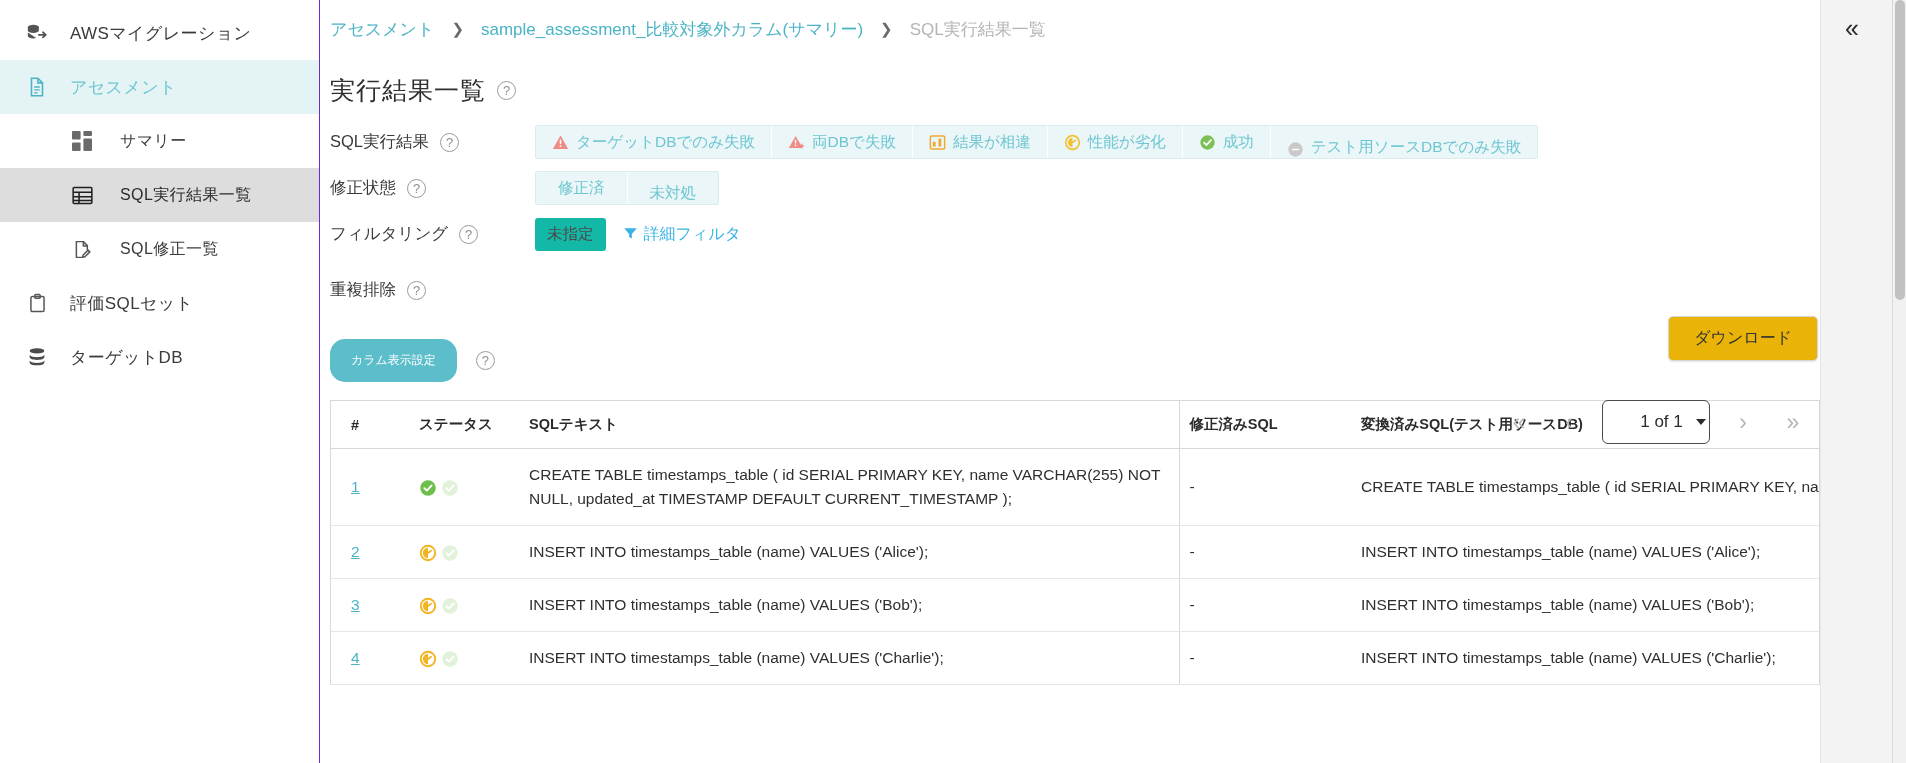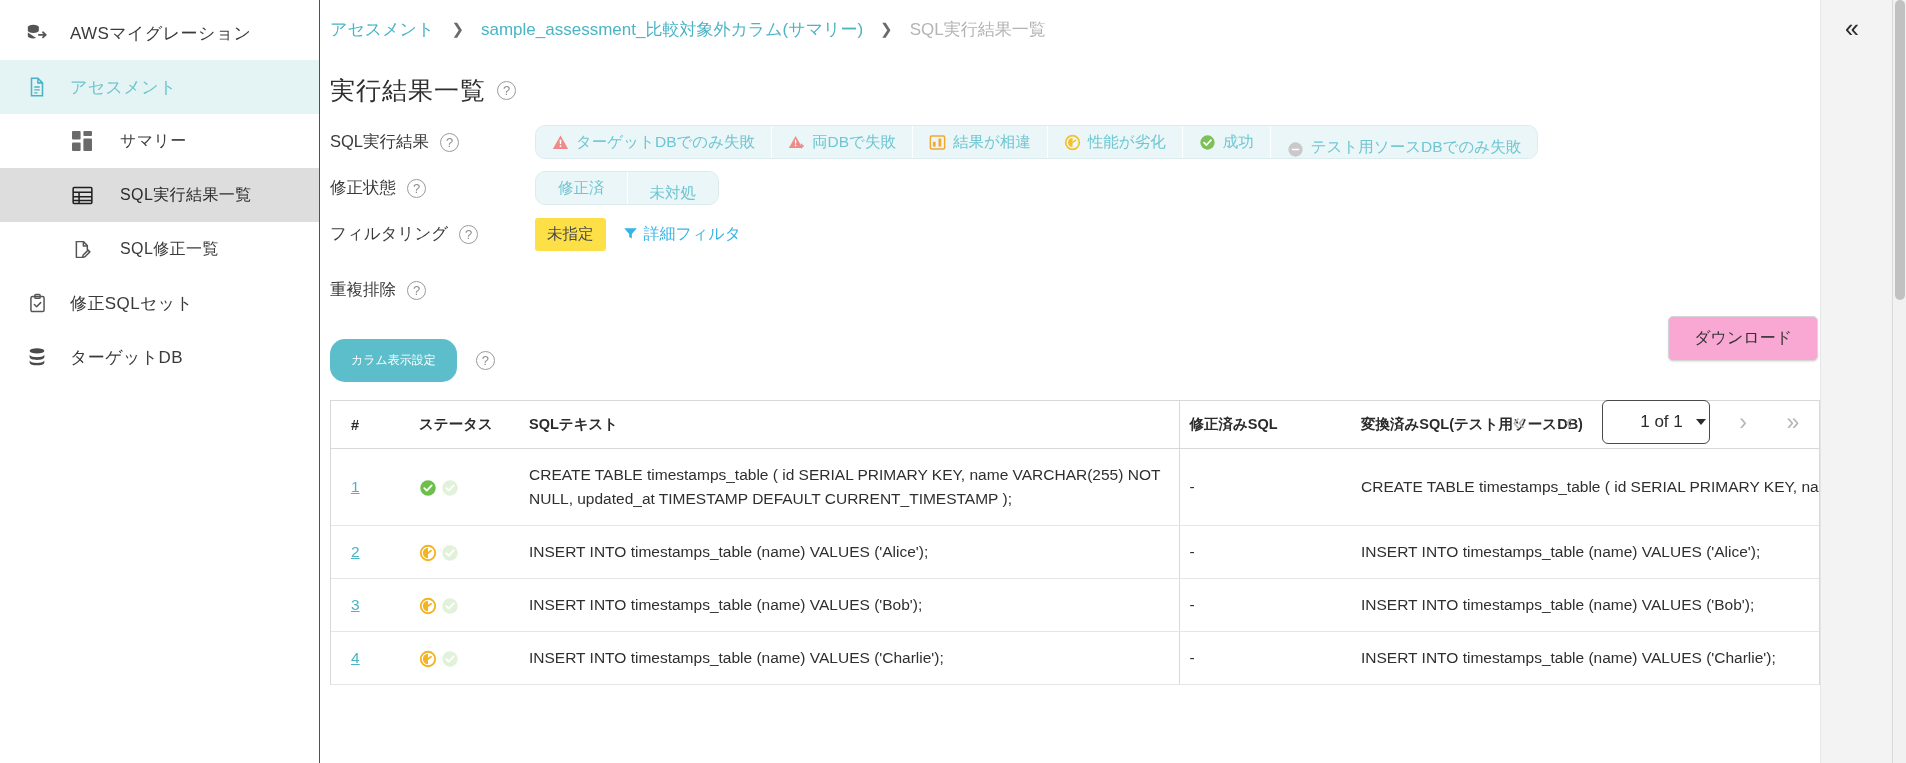--- a/index.html
+++ b/index.html
@@ -132,21 +132,21 @@
     display: flex;
     align-items: center;
     font-size: 16.5px;
     color: #3a3a3a;
   }
 
   
   .seg-group {
     display: flex;
     border: 1px solid #dcecee;
-    border-radius: 10px;
+    border-radius: 2px;
     overflow: hidden;
     background: #eaf6f7;
     height: 34px;
   }
   .seg {
     display: flex;
     align-items: center;
     gap: 7px;
     padding: 0 16px;
     font-size: 15.5px;
@@ -157,21 +157,21 @@
     white-space: nowrap;
   }
   .seg:last-child { border-right: none; align-items: flex-end; }
 
   .seg-group.small .seg { padding: 0 22px; }
 
   
   .g { width: 17px; height: 17px; flex: none; display: inline-block; }
 
   .undesignated {
-    background: #fde047;
+    background: #14b8a6;
     color: #4a4a4a;
     font-size: 15.5px;
     padding: 6px 12px;
     border-radius: 3px;
     cursor: pointer;
   }
   .detail-filter {
     display: inline-flex;
     align-items: center;
     gap: 4px;
@@ -199,21 +199,21 @@
     width: 0; height: 0;
     border-left: 6px solid transparent;
     border-right: 6px solid transparent;
     border-top: 7px solid #4a4a4a;
   }
 
   .dl-btn {
     position: absolute;
     right: 88px;
     top: 316px;
-    background: #f9a8d4;
+    background: #eab308;
     border: 1px solid #d6d6d6;
     border-radius: 5px;
     box-shadow: 0 1px 2px rgba(0,0,0,.10);
     padding: 11px 25px;
     font-size: 16px;
     color: #333;
     cursor: pointer;
   }
 
   .toolbar2 {
@@ -406,31 +406,30 @@
         <svg width="21" height="21" viewBox="0 0 24 24" fill="none" stroke="#555" stroke-width="1.7" stroke-linecap="round" stroke-linejoin="round">
           <path d="M5 3h8l4.5 4.5V12"></path>
           <path d="M5 3v18h7"></path>
           <path d="M13 3v5h4.5"></path>
           <path d="M14.8 20.3l5.6-5.6-2-2-5.6 5.6-.7 2.7z"></path>
         </svg>
       </span>
       <span class="lbl">SQL修正一覧</span>
     </div>
 
-
     <div class="nav-item">
       <span class="ico">
         <svg width="21" height="21" viewBox="0 0 24 24" fill="none" stroke="#555" stroke-width="1.7">
           <rect x="4.5" y="4" width="15" height="17.2" rx="1.6"></rect>
           <rect x="9" y="1.8" width="6" height="4.2" rx="1"></rect>
-          <path d="M8.4 13.2l2.6 2.6 4.6-4.8" stroke-linecap="round" stroke-linejoin="round"></path>
         </svg>
       </span>
-      <span class="lbl">修正SQLセット</span>
-    </div>
+      <span class="lbl">評価SQLセット</span>
+    </div>
+
 
     <div class="nav-item">
       <span class="ico">
         <svg width="22" height="22" viewBox="0 0 24 24" fill="#4a4a4a">
           <ellipse cx="12" cy="5.4" rx="8" ry="2.9"></ellipse>
           <path d="M4 9.3c0 1.6 3.6 2.9 8 2.9s8-1.3 8-2.9v3.1c0 1.6-3.6 2.9-8 2.9s-8-1.3-8-2.9z"></path>
           <path d="M4 15.6c0 1.6 3.6 2.9 8 2.9s8-1.3 8-2.9v2.6c0 1.6-3.6 2.9-8 2.9s-8-1.3-8-2.9z"></path>
         </svg>
       </span>
       <span class="lbl">ターゲットDB</span>

